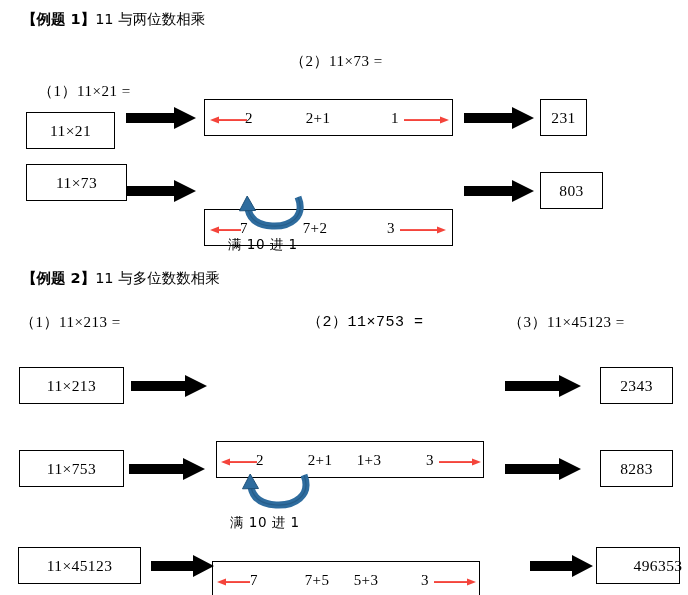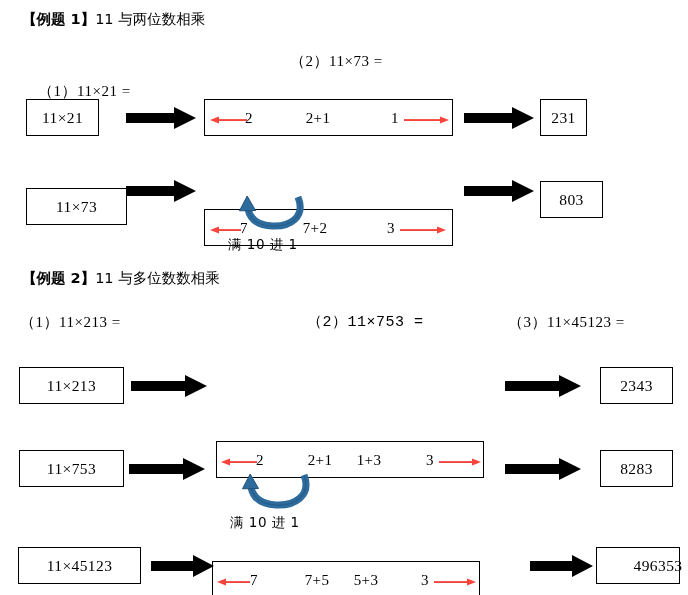--- a/index.html
+++ b/index.html
@@ -91,21 +91,21 @@
 </head>
 <body>
 
 <div class="abs section-title" style="left:22px; top:11px;">
   <span class="tag">【例题 1】</span><span class="rest">11 与两位数相乘</span>
 </div>
 
 <div class="abs problem" style="left:38px; top:64px;margin-top:20px;">（1）11×21 =</div>
 <div class="abs problem" style="left:290px; top:54px;">（2）11×73 =</div>
 
-<div class="abs box" style="left:26px; top:99px; width:73px; height:37px;">11×21</div>
+<div class="abs box" style="left:26px; top:112px; width:89px; height:37px;">11×21</div>
 
 <div class="abs blackarrow" style="left:126px; top:107px; width:70px; height:22px;">
   <svg width="70" height="22" viewBox="0 0 70 22">
     <path d="M0,6 L48,6 L48,0 L70,11 L48,22 L48,16 L0,16 Z" fill="#000000"></path>
   </svg>
 </div>
 
 <div class="abs box expand" style="left:204px; top:99px; width:249px; height:37px;">
   <div class="redarrow" style="left:5px; top:12px;">
     <svg width="37" height="12" viewBox="0 0 37 12">
@@ -127,21 +127,21 @@
 </div>
 
 <div class="abs blackarrow" style="left:464px; top:107px; width:70px; height:22px;">
   <svg width="70" height="22" viewBox="0 0 70 22">
     <path d="M0,6 L48,6 L48,0 L70,11 L48,22 L48,16 L0,16 Z" fill="#000000"></path>
   </svg>
 </div>
 
 <div class="abs box" style="left:540px; top:99px; width:47px; height:37px;">231</div>
 
-<div class="abs box" style="left:26px; top:188px; width:101px; height:37px;text-align:right;">11×73</div>
+<div class="abs box" style="left:26px; top:164px; width:101px; height:37px;text-align:right;">11×73</div>
 
 <div class="abs blackarrow" style="left:126px; top:180px; width:70px; height:22px;">
   <svg width="70" height="22" viewBox="0 0 70 22">
     <path d="M0,6 L48,6 L48,0 L70,11 L48,22 L48,16 L0,16 Z" fill="#000000"></path>
   </svg>
 </div>
 
 <div class="abs box expand" style="left:204px; top:172px; width:249px; height:37px;">
   <div class="redarrow" style="left:5px; top:12px;">
     <svg width="31" height="12" viewBox="0 0 31 12">
@@ -170,21 +170,21 @@
   </svg>
 </div>
 <div class="abs carry-label" style="left:228px; top:236px;">满 10 进 1</div>
 
 <div class="abs blackarrow" style="left:464px; top:180px; width:70px; height:22px;">
   <svg width="70" height="22" viewBox="0 0 70 22">
     <path d="M0,6 L48,6 L48,0 L70,11 L48,22 L48,16 L0,16 Z" fill="#000000"></path>
   </svg>
 </div>
 
-<div class="abs box" style="left:540px; top:172px; width:63px; height:37px;margin-top:9px;">803</div>
+<div class="abs box" style="left:540px; top:172px; width:63px; height:37px;">803</div>
 
 <div class="abs section-title" style="left:22px; top:270px;">
   <span class="tag">【例题 2】</span><span class="rest">11 与多位数数相乘</span>
 </div>
 
 <div class="abs problem" style="left:20px; top:315px;">（1）11×213 =</div>
 <div class="abs problem" style="left:307px; top:315px;font-family:Liberation Mono, monospace;">（2）11×753 =</div>
 <div class="abs problem" style="left:508px; top:315px;">（3）11×45123 =</div>
 
 <div class="abs box" style="left:19px; top:367px; width:105px; height:37px;">11×213</div>

